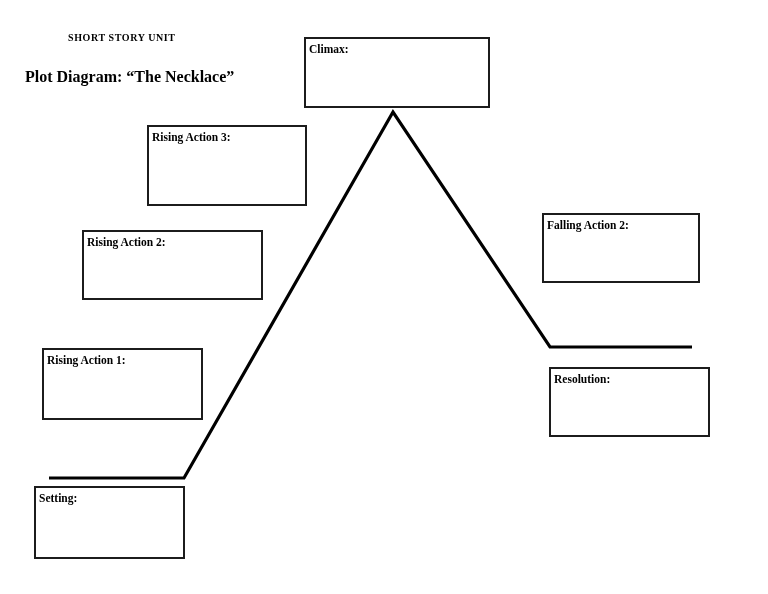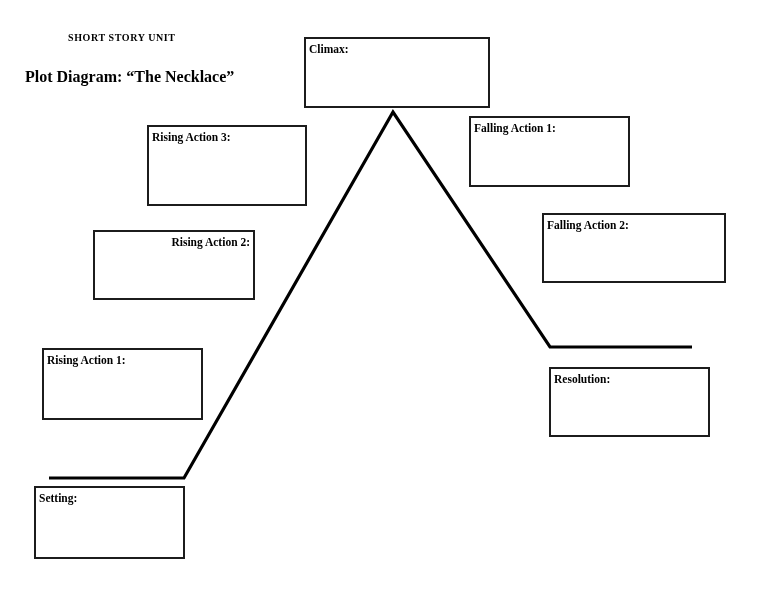--- a/index.html
+++ b/index.html
@@ -53,22 +53,22 @@
     display: block;
   }
   .plot-box .box-input {
     display: block;
     min-height: 10px;
   }
 
   .box-climax     { left: 304px; top:  37px; width: 186px; height: 71px; }
   .box-rising3    { left: 147px; top: 125px; width: 160px; height: 81px; }
   .box-falling1   { left: 469px; top: 116px; width: 161px; height: 71px; }
-  .box-rising2    { left:  93px; top: 230px; width: 162px; height: 70px; text-align: right; }
-  .box-falling2   { left: 542px; top: 213px; width: 184px; height: 70px; }
+  .box-rising2    { left:  82px; top: 230px; width: 181px; height: 70px; }
+  .box-falling2   { left: 542px; top: 213px; width: 158px; height: 70px; }
   .box-rising1    { left:  42px; top: 348px; width: 161px; height: 72px; }
   .box-resolution { left: 549px; top: 367px; width: 161px; height: 70px; }
   .box-setting    { left:  34px; top: 486px; width: 151px; height: 73px; }
 </style>
 </head>
 <body>
 
 <div class="page">
 
   <div class="unit-label">SHORT STORY UNIT</div>
@@ -82,24 +82,20 @@
   <div class="plot-box box-climax">
     <span class="box-label">Climax:</span>
     <span class="box-input"></span>
   </div>
 
   <div class="plot-box box-rising3">
     <span class="box-label">Rising Action 3:</span>
     <span class="box-input"></span>
   </div>
 
-  <div class="plot-box box-falling1">
-    <span class="box-label">Falling Action 1:</span>
-    <span class="box-input"></span>
-  </div>
 
   <div class="plot-box box-rising2">
     <span class="box-label">Rising Action 2:</span>
     <span class="box-input"></span>
   </div>
 
   <div class="plot-box box-falling2">
     <span class="box-label">Falling Action 2:</span>
     <span class="box-input"></span>
   </div>

